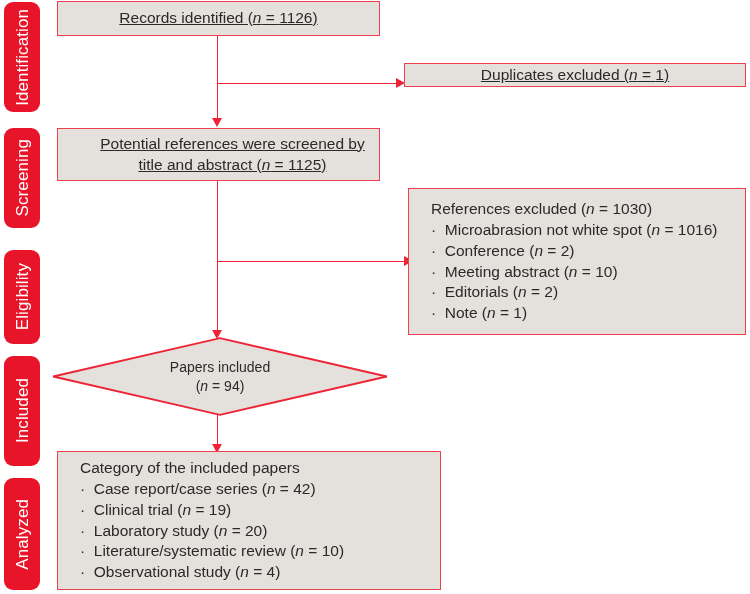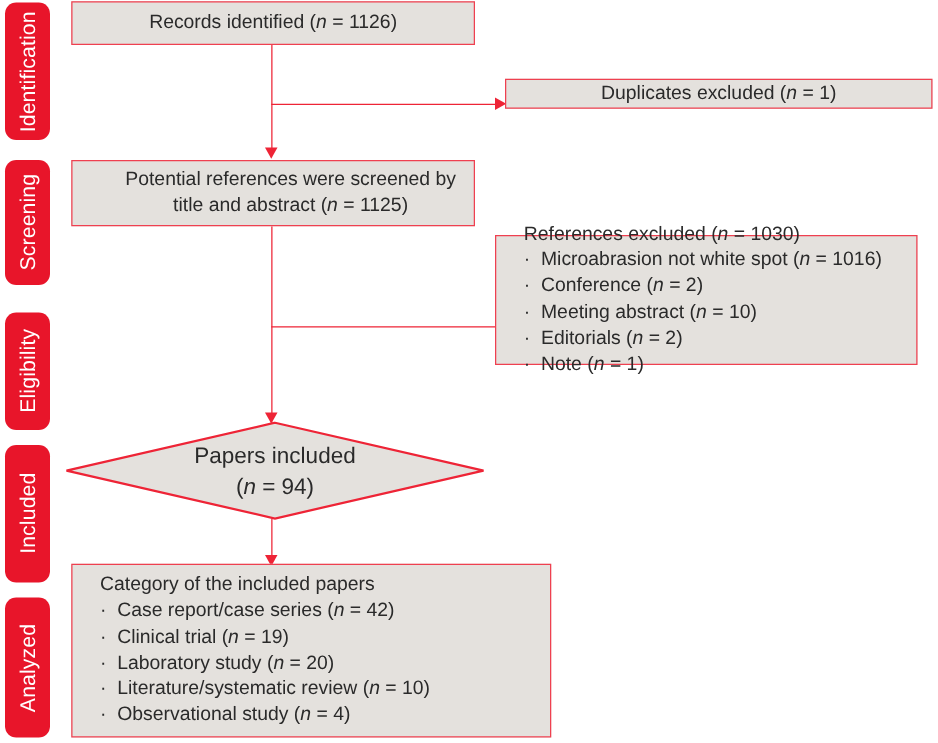--- a/index.html
+++ b/index.html
@@ -47,20 +47,21 @@
     border: 1.6px solid #ef4050;
     color: #2a2a2a;
     font-size: 15.5px;
     line-height: 1.34;
   }
   .flow-box.centered {
     display: flex;
     align-items: center;
     justify-content: center;
     text-align: center;
+    text-decoration: underline;
   }
   .flow-box.listed {
     display: flex;
     flex-direction: column;
     justify-content: center;
     padding-left: 22px;
     text-align: left;
   }
   .flow-box .heading { white-space: nowrap; }
   .flow-box .bullet-line { white-space: nowrap; }
@@ -79,21 +80,21 @@
   }
   .diamond-label {
     position: absolute;
     inset: 0;
     display: flex;
     flex-direction: column;
     align-items: center;
     justify-content: center;
     text-align: center;
     color: #2a2a2a;
-    font-size: 18px;
+    font-size: 14px;
     line-height: 1.34;
   }
 
   
   .conn {
     position: absolute;
     background: #ee2436;
   }
   .conn-v { width: 1.6px; }
   .conn-h { height: 1.6px; }
@@ -168,21 +169,21 @@
 
   <div class="flow-box centered" style="left:57px; top:128px; width:323px; height:53px;padding-left:28px;">
     <div class="inner-lines" style="text-align:center;">
       <div>Potential references were screened by</div>
       <div>
         title and abstract (<em class="italic-n">n</em> = <span>1125</span>)
       </div>
     </div>
   </div>
 
-  <div class="flow-box listed" style="left:396px; top:188px; width:338px; height:104px;">
+  <div class="flow-box listed" style="left:408px; top:188px; width:338px; height:147px;">
     <div class="inner-lines">
       <div class="heading">
         References excluded (<em class="italic-n">n</em> = <span>1030</span>)
       </div>
       <div class="bullet-line">
         Microabrasion not white spot (<em class="italic-n">n</em> = <span>1016</span>)
       </div>
       <div class="bullet-line">
         Conference (<em class="italic-n">n</em> = <span>2</span>)
       </div>

